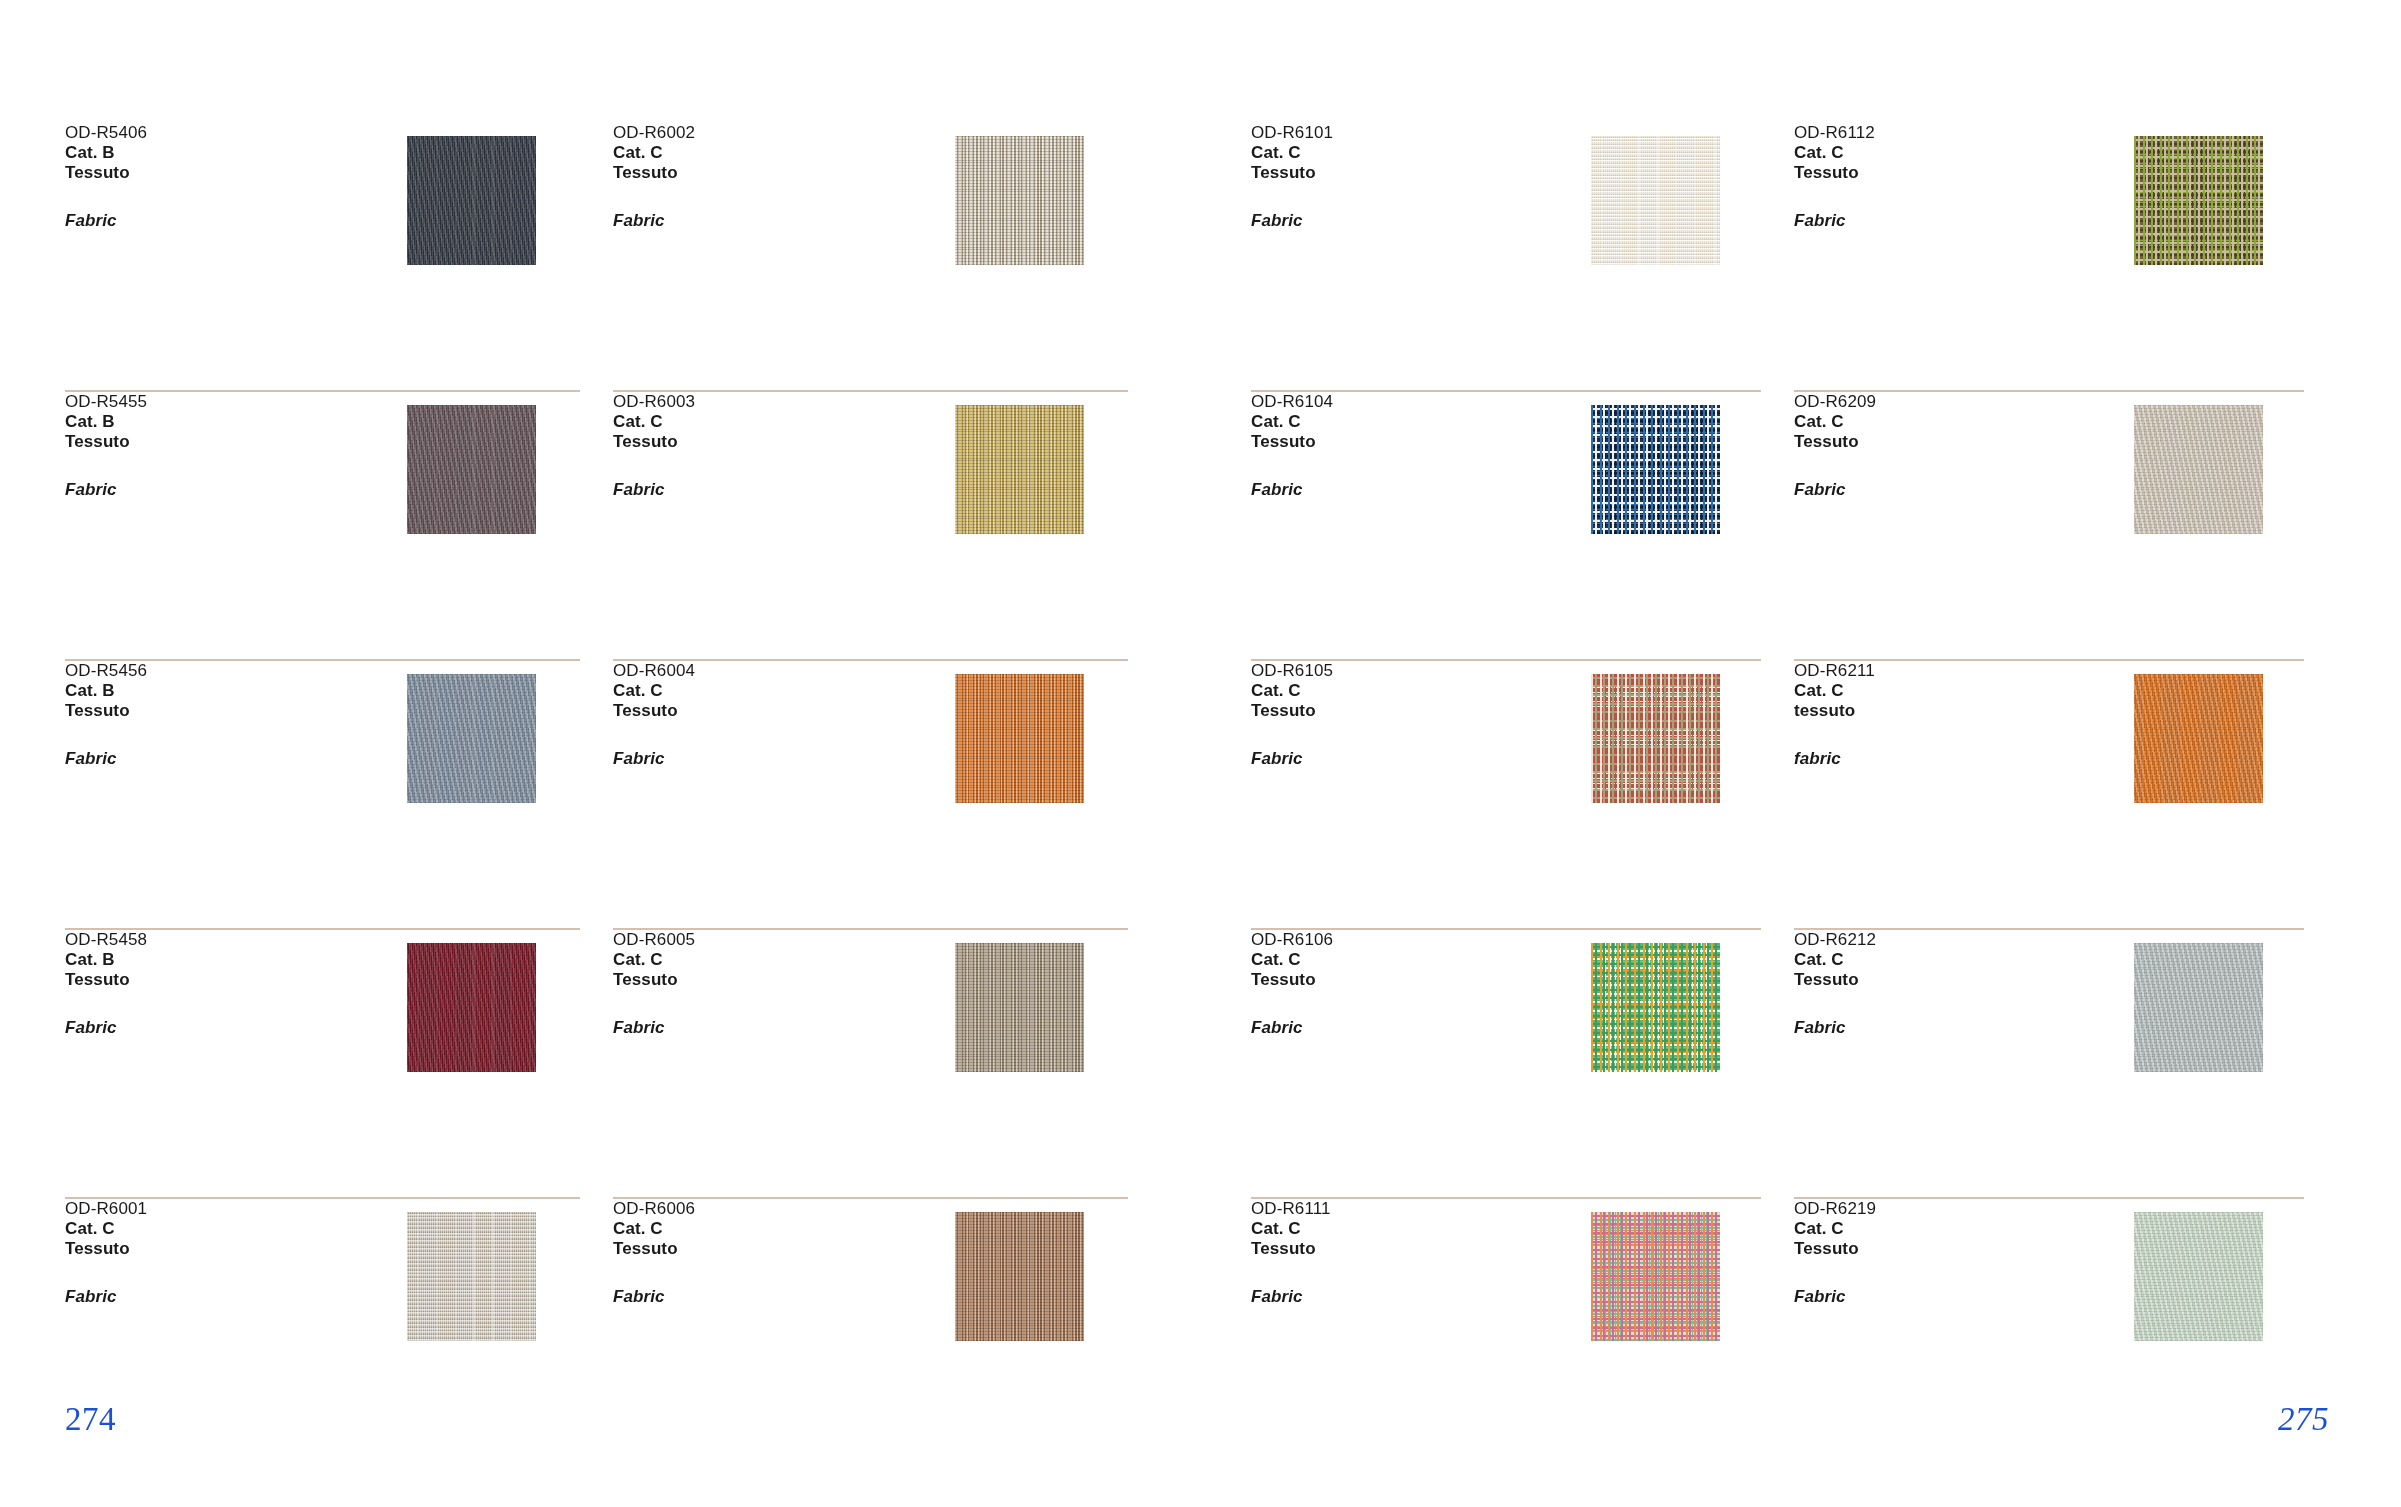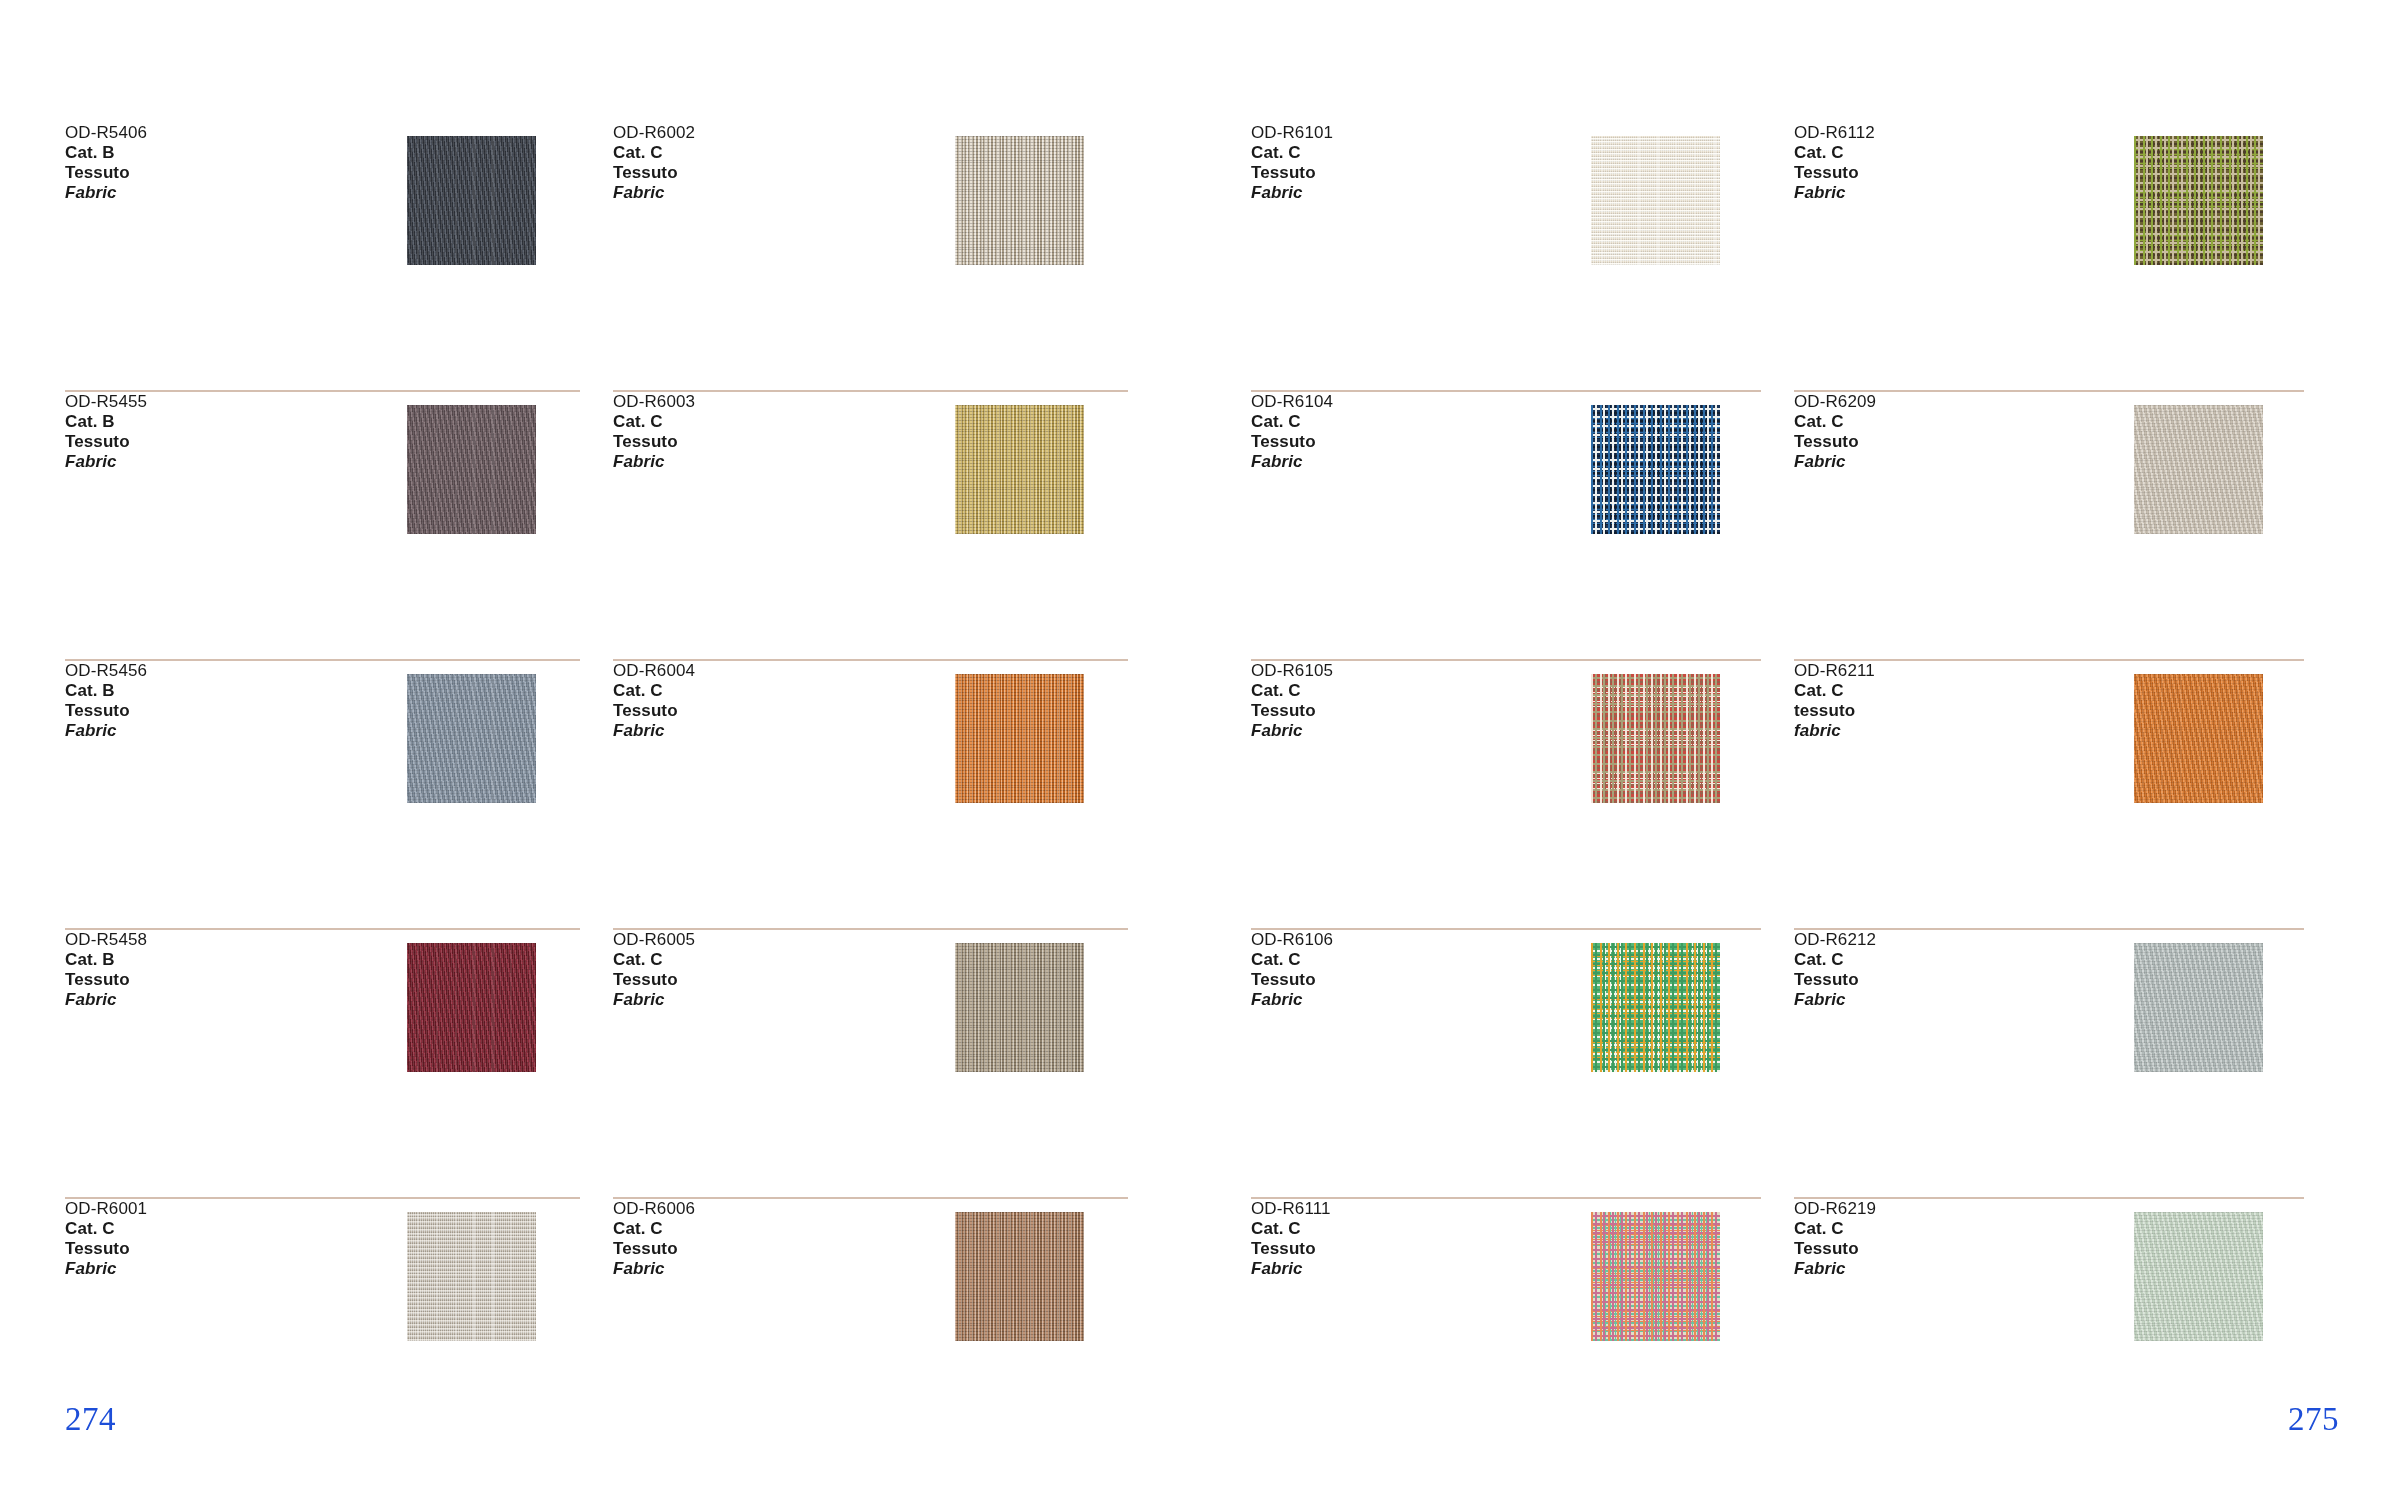--- a/index.html
+++ b/index.html
@@ -74,21 +74,21 @@
     font-size: 17px;
     line-height: 20px;
     color: #1a1a1a;
     letter-spacing: 0.1px;
     white-space: nowrap;
   }
 
   .lbl-code { font-weight: 400; }
   .lbl-cat  { font-weight: 700; }
   .lbl-it   { font-weight: 700; }
-  .lbl-en   { font-weight: 700; font-style: italic; }
+  .lbl-en   { font-weight: 700; font-style: italic; margin-top: 28px; }
 
   .swatch-wrap {
     flex: 1 1 auto;
     display: flex;
     justify-content: center;
     align-items: flex-start;
     padding-top: 13.4px;
   }
 
   .swatch {
@@ -105,21 +105,21 @@
 
   .pagenum {
     position: absolute;
     bottom: 69px;
     font-family: "Liberation Serif", serif;
     font-size: 33px;
     color: #1d4ed8;
     letter-spacing: 0.5px;
   }
   .page-left .pagenum { left: 65px; }
-  .page-right .pagenum { right: 63px; }
+  .page-right .pagenum { right: 73px; font-style: italic; }
 </style>
 </head>
 <body>
 
 <div id="spread">
 
   <div class="page page-left">
     <div class="page-inner">
         <div class="row">
           <div class="cell">

